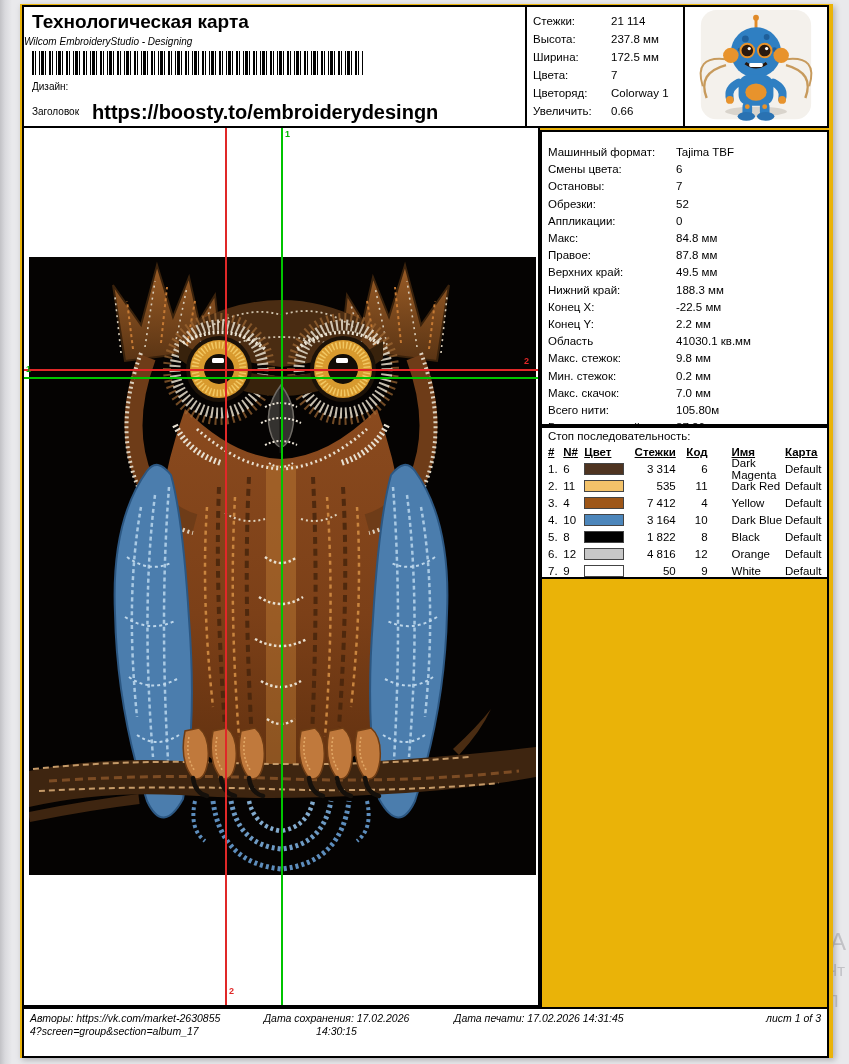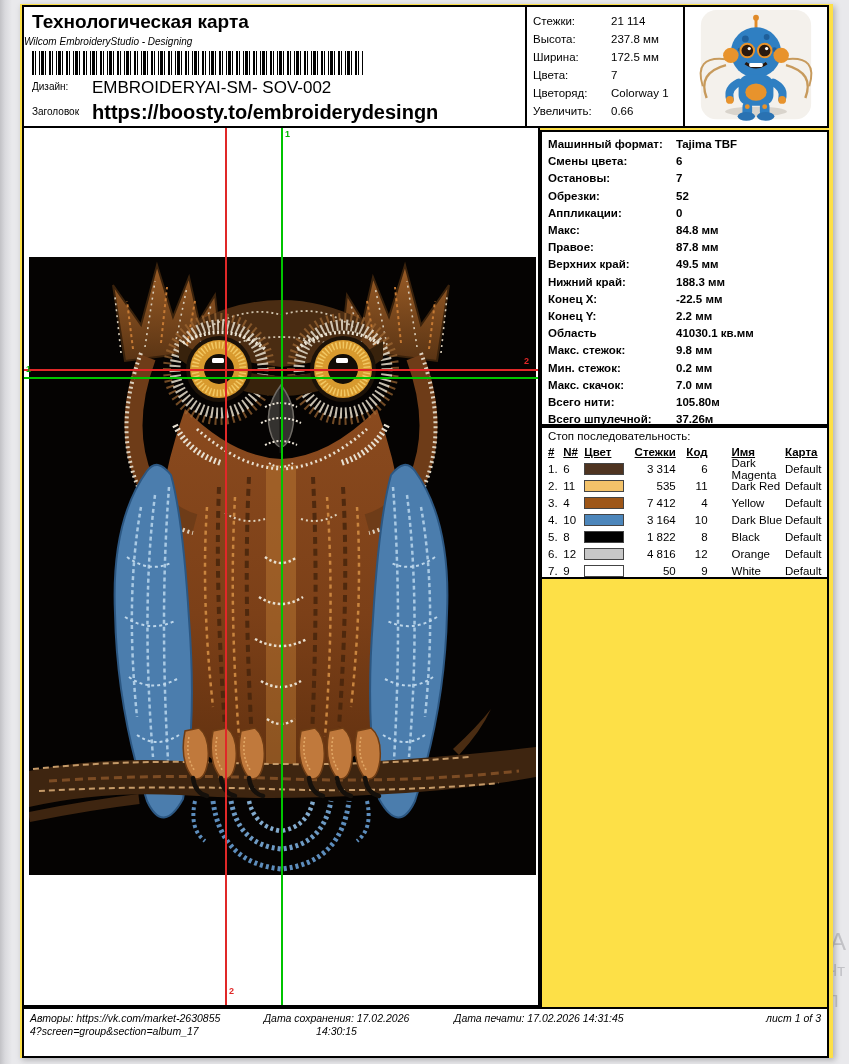--- a/index.html
+++ b/index.html
@@ -1,21 +1,21 @@
 <!DOCTYPE html>
 <html><head>
 <meta charset="utf-8">
 <style>
   * { margin:0; padding:0; box-sizing:border-box; }
   html,body { background:#d4d4d8; }
   body { font-family:"Liberation Sans", sans-serif; color:#000; }
   .screen { position:relative; width:849px; height:1064px; background:#e9e9ec; overflow:hidden; }
   .edge-strip { position:absolute; left:0; top:0; width:12px; height:1064px;
     background:linear-gradient(90deg,#c2c2c6 0,#d9d9dd 5px,#e9e9ec 12px); }
-  .page { position:absolute; left:20px; top:4px; width:813px; height:1054px; background:#fde047;
+  .page { position:absolute; left:20px; top:4px; width:813px; height:1054px; background:#eab308;
     box-shadow:2px 2px 6px rgba(0,0,0,.25); }
   .box { position:absolute; border:2px solid #000; background:#fff; }
 
   
   .t-title { position:absolute; left:8px; top:4px; font-size:19px; font-weight:bold; }
   .t-sub { position:absolute; left:0; top:29px; font-size:10px;font-style:italic; }
   .barcode { position:absolute; left:8px; top:44px; width:332px; height:24px;
     background:repeating-linear-gradient(90deg,#000 0 2px,#fff 2px 3px,#000 3px 4px,#fff 4px 7px,#000 7px 8px,#fff 8px 9px,#000 9px 12px,#fff 12px 13px,#000 13px 14px,#fff 14px 17px); }
   .lab-sm { font-size:10px; }
   .design-row { position:absolute; left:8px; top:74px; }
@@ -27,21 +27,21 @@
   .srow { display:flex; font-size:11.5px; line-height:18px; }
   .sl { width:78px; }
   .stats-pad { padding:5px 0 0 6px; }
 
   
   .robot-wrap { position:absolute; left:663px; top:1px; width:146px; height:123px; border:2px solid #000; background:#fff; }
 
   
   .irow { display:flex; font-size:11.5px; line-height:17.2px; }
   .il { width:128px; }
-  .info-pad { padding:4px 0 0 6px;font-weight:bold; }
+  .info-pad { padding:12px 0 0 6px; }
 
   
   .seq-title { font-size:11.5px; padding:2px 0 1px 6px; }
   .trow { display:flex; align-items:center; font-size:11.5px; height:17px; padding-left:6px; }
   .thead { font-weight:bold; }
   .thead span { text-decoration:underline; }
   .c-num { width:16px; }
   .c-n { width:22px; }
   .c-sw { width:44px; }
   .sw-box { display:inline-block; width:40px; height:12px; border:1px solid #444; vertical-align:middle; }
@@ -80,21 +80,20 @@
   <span class="watermark" style="left:823px;top:992px;font-size:17px;">'П</span>
   <div class="edge-strip"></div>
 
   <div class="page">
 
     <div class="box" style="left:2px;top:1px;width:505px;height:123px;">
       <div class="t-title">Технологическая карта</div>
       <div class="t-sub">Wilcom EmbroideryStudio - Designing</div>
       <div class="barcode"></div>
       <div class="design-row lab-sm">Дизайн:</div>
-      <div class="design-val">EMBROIDERYAI-SM- SOV-002</div>
       <div class="head-row2 lab-sm">Заголовок</div>
       <div class="head-url">https://boosty.to/embroiderydesingn</div>
     </div>
 
     <div class="box stats-pad" style="left:505px;top:1px;width:160px;height:123px;">
       <div class="srow">
           <span class="sl">Стежки:</span>
           <span>21 114</span>
         </div>
       <div class="srow">

